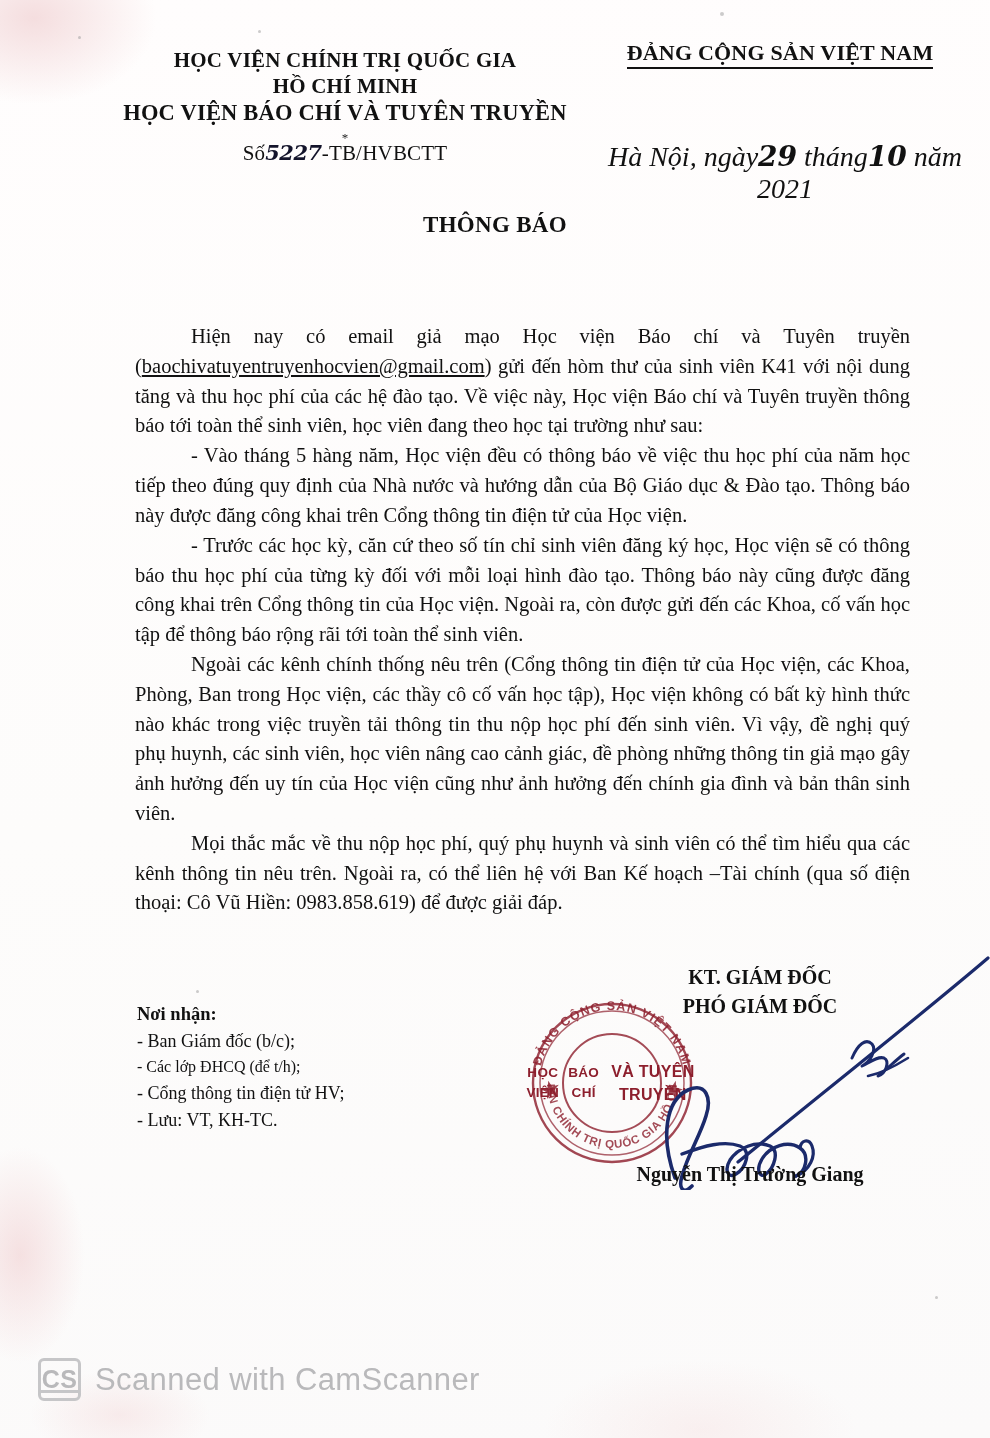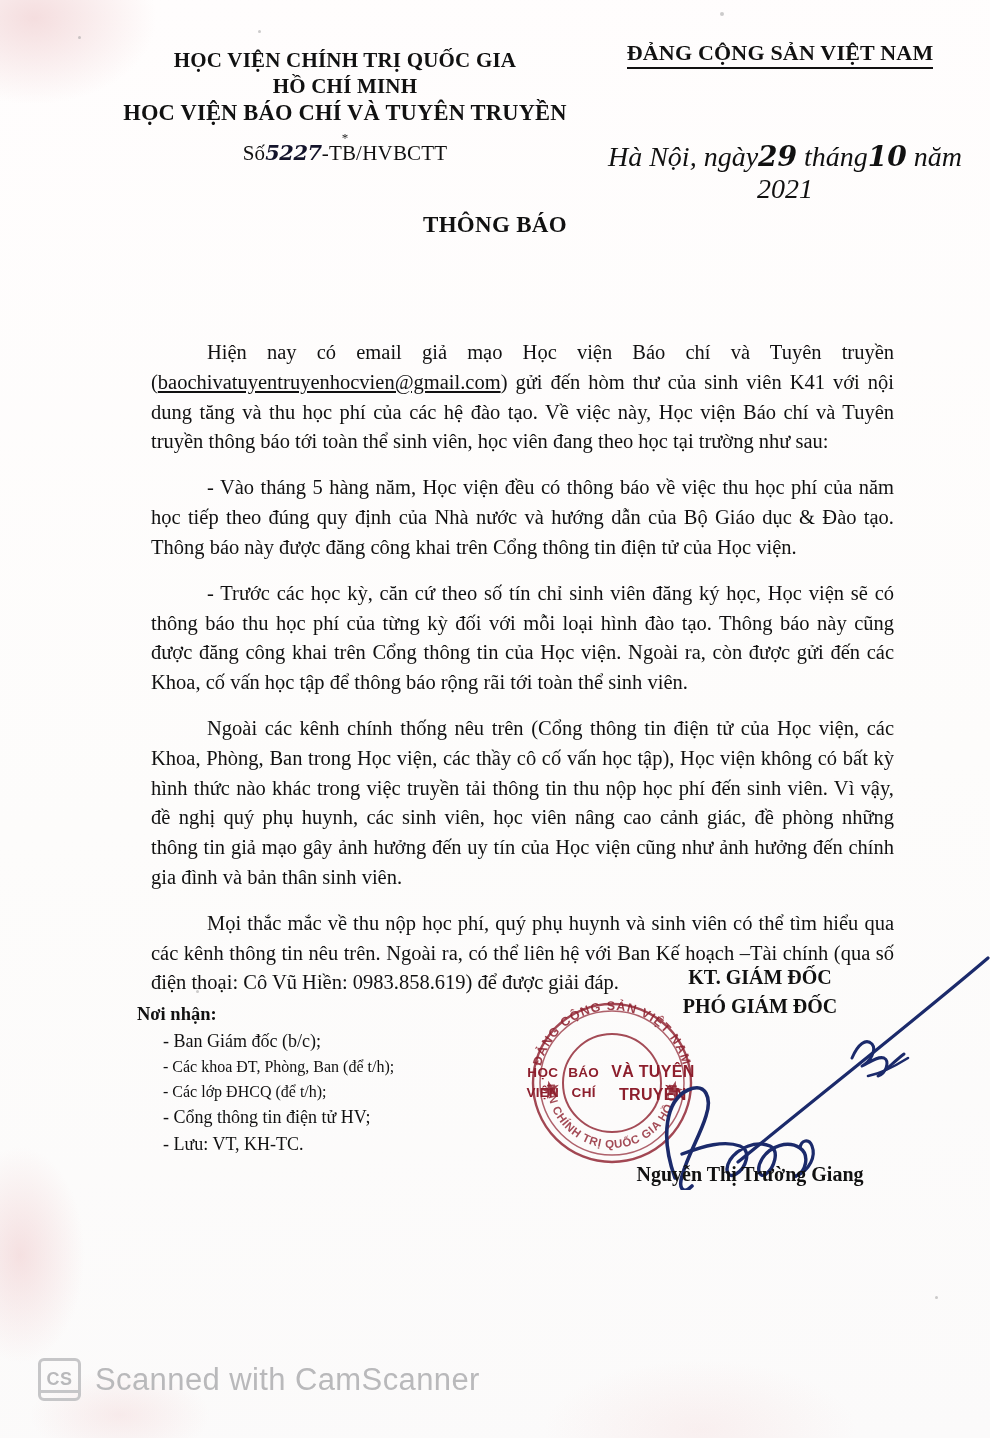--- a/index.html
+++ b/index.html
@@ -65,30 +65,30 @@
   .t-main{font-weight:bold;font-size:23px;letter-spacing:.3px;}
   .t-sub{font-weight:bold;font-size:20.5px;line-height:1.32;margin-top:6px;}
 
   
   .body{
     position:absolute;left:135px;top:322px;width:775px;
     font-size:20.5px;line-height:1.455;
     text-align:justify;
     text-justify:inter-word;
   }
-  .body p{margin:16px;text-indent:56px;}
+  .body p{margin:0;text-indent:56px;}
   .eml{text-decoration:underline;}
 
   
   .recipients{
     position:absolute;left:137px;top:1000px;width:360px;
     font-size:18px;line-height:1.52;
   }
   .recipients .rh{font-weight:bold;font-size:18.5px;}
-  .recipients .ri{white-space:nowrap;margin-left:26px;}
+  .recipients .ri{white-space:nowrap;}
   .recipients .sm{font-size:16px;}
 
   .sign{
     position:absolute;left:560px;top:963px;width:400px;text-align:center;
     font-weight:bold;font-size:20px;line-height:1.45;
   }
   .signer{
     position:absolute;left:540px;top:1163px;width:420px;text-align:center;
     font-weight:bold;font-size:20px;
   }
@@ -115,21 +115,21 @@
   .wm{
     position:absolute;left:38px;top:1358px;
     display:flex;align-items:center;gap:14px;
     color:#b9b9bb;
     font-family:"Liberation Sans",sans-serif;
     font-size:31px;letter-spacing:.4px;
   }
   .wm-badge{
     width:37px;height:37px;border:3px solid #c6c6c8;border-radius:6px;
     display:flex;align-items:center;justify-content:center;
-    font-size:18px;font-weight:bold;color:#b9b9bb;
+    font-size:25px;font-weight:bold;color:#b9b9bb;
     position:relative;
   }
   .wm-badge::after{
     content:"";position:absolute;left:0;right:0;bottom:5px;height:3px;background:#c6c6c8;
   }
 </style>
 </head>
 <body>
 
 <div class="page">
@@ -171,21 +171,20 @@
     <p><span>Hiện nay có email giả mạo Học viện Báo chí và Tuyên truyền (</span><span class="eml">baochivatuyentruyenhocvien@gmail.com</span><span>) gửi đến hòm thư của sinh viên K41 với nội dung tăng và thu học phí của các hệ đào tạo. Về việc này, Học viện Báo chí và Tuyên truyền thông báo tới toàn thể sinh viên, học viên đang theo học tại trường như sau:</span></p>
     <p>- Vào tháng 5 hàng năm, Học viện đều có thông báo về việc thu học phí của năm học tiếp theo đúng quy định của Nhà nước và hướng dẫn của Bộ Giáo dục &amp; Đào tạo. Thông báo này được đăng công khai trên Cổng thông tin điện tử của Học viện.</p>
     <p>- Trước các học kỳ, căn cứ theo số tín chỉ sinh viên đăng ký học, Học viện sẽ có thông báo thu học phí của từng kỳ đối với mỗi loại hình đào tạo. Thông báo này cũng được đăng công khai trên Cổng thông tin của Học viện. Ngoài ra, còn được gửi đến các Khoa, cố vấn học tập để thông báo rộng rãi tới toàn thể sinh viên.</p>
     <p>Ngoài các kênh chính thống nêu trên (Cổng thông tin điện tử của Học viện, các Khoa, Phòng, Ban trong Học viện, các thầy cô cố vấn học tập), Học viện không có bất kỳ hình thức nào khác trong việc truyền tải thông tin thu nộp học phí đến sinh viên. Vì vậy, đề nghị quý phụ huynh, các sinh viên, học viên nâng cao cảnh giác, đề phòng những thông tin giả mạo gây ảnh hưởng đến uy tín của Học viện cũng như ảnh hưởng đến chính gia đình và bản thân sinh viên.</p>
     <p>Mọi thắc mắc về thu nộp học phí, quý phụ huynh và sinh viên có thể tìm hiểu qua các kênh thông tin nêu trên. Ngoài ra, có thể  liên hệ với Ban Kế hoạch –Tài chính (qua số điện thoại: Cô Vũ Hiền: 0983.858.619) để được giải đáp.</p>
   </div>
 
   <div class="recipients">
     <div class="rh">Nơi nhận:</div>
     <div class="ri">- Ban Giám đốc (b/c);</div>
-    <div class="ri sm">- Các khoa ĐT, Phòng, Ban (để t/h);</div>
     <div class="ri sm">- Các lớp ĐHCQ (để t/h);</div>
     <div class="ri">- Cổng thông tin điện tử HV;</div>
     <div class="ri">- Lưu: VT, KH-TC.</div>
   </div>
 
   <div class="sign">
     <div>KT. GIÁM ĐỐC</div>
     <div>PHÓ GIÁM ĐỐC</div>
   </div>
 

